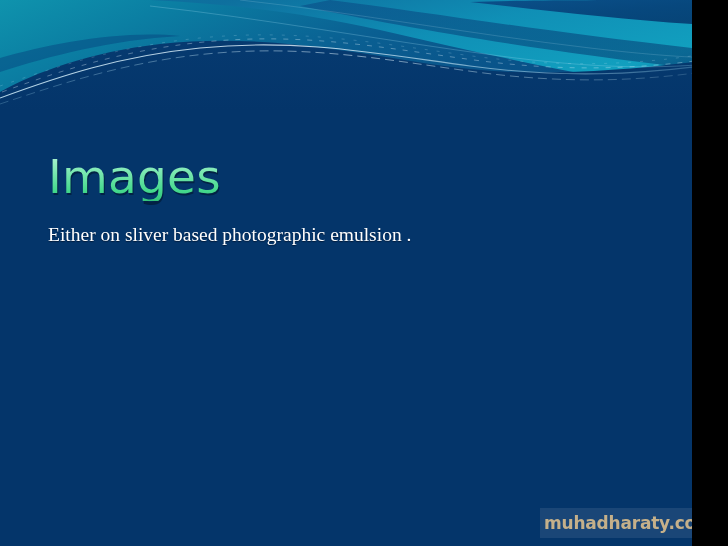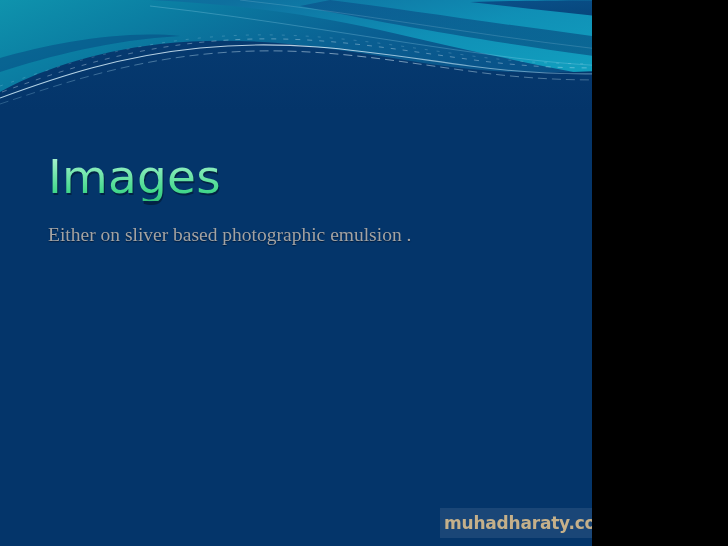--- a/index.html
+++ b/index.html
@@ -2,21 +2,21 @@
 <html><head>
 <meta charset="utf-8">
 <style>
   html, body {
     margin: 0;
     padding: 0;
     background: #000;
   }
   .slide {
     position: relative;
-    width: 592px;
+    width: 692px;
     height: 546px;
     overflow: hidden;
     background: #04356a;
     font-family: "Liberation Sans", sans-serif;
   }
 
   
   .wave-band {
     position: absolute;
     left: 0;
@@ -62,21 +62,21 @@
   .body-block {
     position: absolute;
     left: 40px;
     top: 219px;
     width: 640px;
   }
   .body-line {
     font-family: "Liberation Serif", "DejaVu Serif", serif;
     font-size: 19.5px;
     line-height: 31px;
-    color: #a3a3a3;
+    color: #ffffff;
     text-shadow: 0 1px 1px rgba(0, 10, 26, 0.6);
     white-space: nowrap;
   }
   .body-line.indent-1 { padding-left: 8px; }
   .body-line.indent-2 { padding-left: 2px; }
 
   
   .watermark {
     position: absolute;
     right: 0px;

